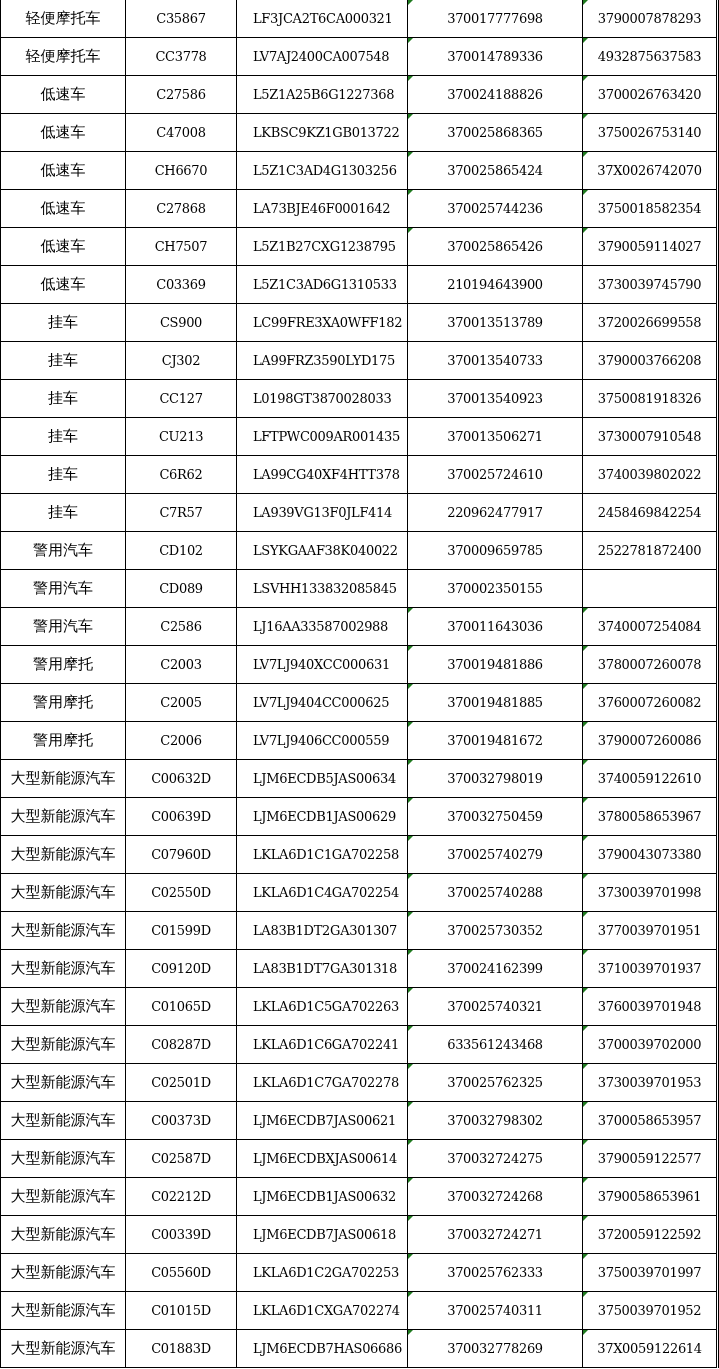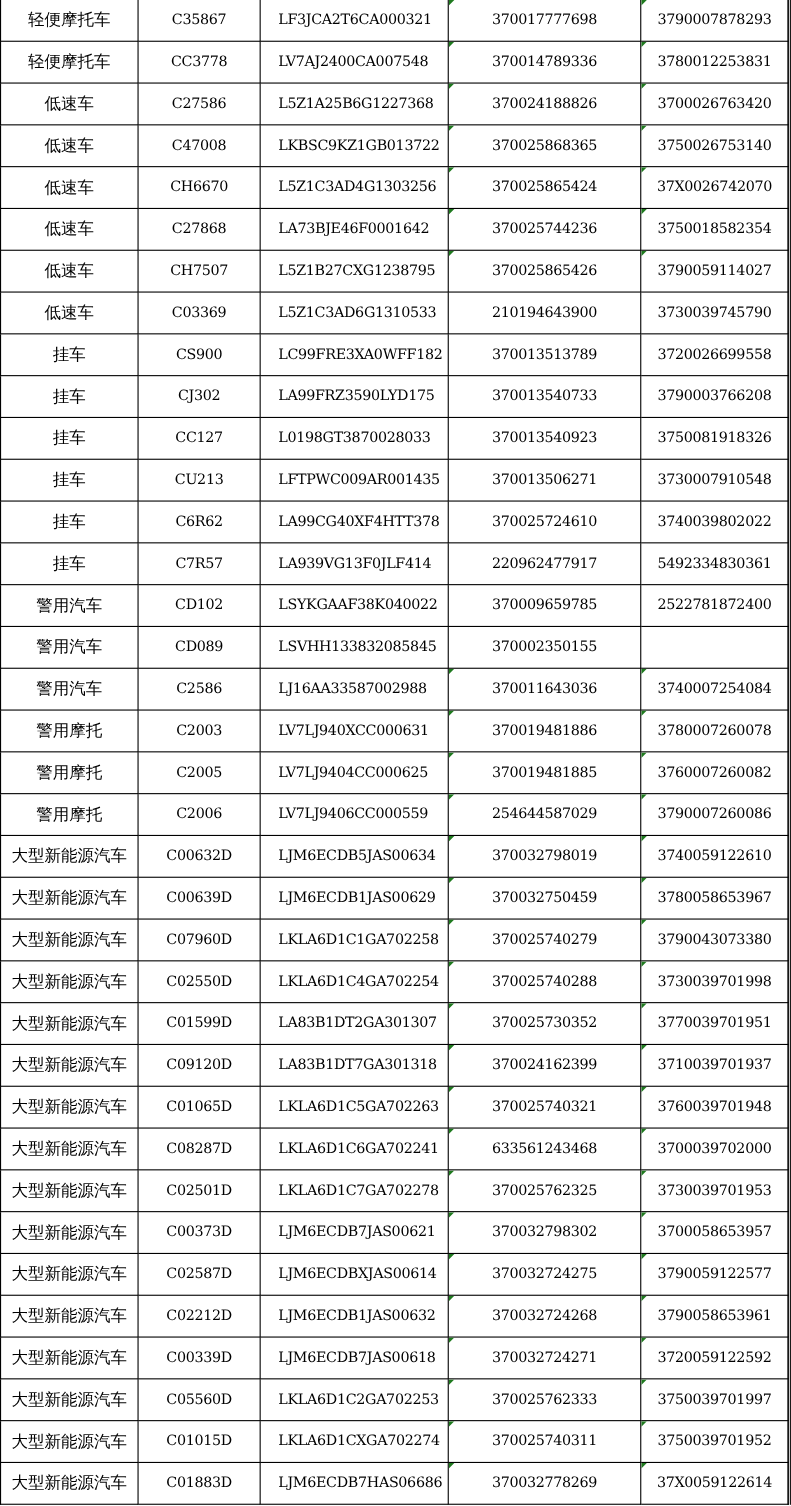--- a/index.html
+++ b/index.html
@@ -86,21 +86,21 @@
     <td class="mono vin"><span>LF3JCA2T6CA000321</span></td>
     <td class="mono"><i class="marker" style="border-top-color: rgb(31, 122, 31);"></i><span>370017777698</span></td>
     <td class="mono"><i class="marker" style="border-top-color: rgb(31, 122, 31);"></i><span>3790007878293</span></td>
   </tr>
 
   <tr>
     <td class="type"><span>轻便摩托车</span></td>
     <td class="mono"><span>CC3778</span></td>
     <td class="mono vin"><span>LV7AJ2400CA007548</span></td>
     <td class="mono"><i class="marker" style="border-top-color: rgb(31, 122, 31);"></i><span>370014789336</span></td>
-    <td class="mono"><i class="marker" style="border-top-color: rgb(31, 122, 31);"></i><span>3780012253831</span></td>
+    <td class="mono"><i class="marker" style="border-top-color: rgb(31, 122, 31);"></i><span>4932875637583</span></td>
   </tr>
 
   <tr>
     <td class="type"><span>低速车</span></td>
     <td class="mono"><span>C27586</span></td>
     <td class="mono vin"><span>L5Z1A25B6G1227368</span></td>
     <td class="mono"><i class="marker" style="border-top-color: rgb(31, 122, 31);"></i><span>370024188826</span></td>
     <td class="mono"><i class="marker" style="border-top-color: rgb(31, 122, 31);"></i><span>3700026763420</span></td>
   </tr>
 
@@ -182,21 +182,21 @@
     <td class="mono vin"><span>LA99CG40XF4HTT378</span></td>
     <td class="mono"><span>370025724610</span></td>
     <td class="mono"><span>3740039802022</span></td>
   </tr>
 
   <tr>
     <td class="type"><span>挂车</span></td>
     <td class="mono"><span>C7R57</span></td>
     <td class="mono vin"><span>LA939VG13F0JLF414</span></td>
     <td class="mono"><span>220962477917</span></td>
-    <td class="mono"><span>5492334830361</span></td>
+    <td class="mono"><span>2458469842254</span></td>
   </tr>
 
   <tr>
     <td class="type"><span>警用汽车</span></td>
     <td class="mono"><span>CD102</span></td>
     <td class="mono vin"><span>LSYKGAAF38K040022</span></td>
     <td class="mono"><span>370009659785</span></td>
     <td class="mono"><span>2522781872400</span></td>
   </tr>
 
@@ -229,21 +229,21 @@
     <td class="mono"><span>C2005</span></td>
     <td class="mono vin"><span>LV7LJ9404CC000625</span></td>
     <td class="mono"><i class="marker" style="border-top-color: rgb(31, 122, 31);"></i><span>370019481885</span></td>
     <td class="mono"><i class="marker" style="border-top-color: rgb(31, 122, 31);"></i><span>3760007260082</span></td>
   </tr>
 
   <tr>
     <td class="type"><span>警用摩托</span></td>
     <td class="mono"><span>C2006</span></td>
     <td class="mono vin"><span>LV7LJ9406CC000559</span></td>
-    <td class="mono"><i class="marker" style="border-top-color: rgb(31, 122, 31);"></i><span>254644587029</span></td>
+    <td class="mono"><i class="marker" style="border-top-color: rgb(31, 122, 31);"></i><span>370019481672</span></td>
     <td class="mono"><i class="marker" style="border-top-color: rgb(31, 122, 31);"></i><span>3790007260086</span></td>
   </tr>
 
   <tr>
     <td class="type"><span>大型新能源汽车</span></td>
     <td class="mono"><span>C00632D</span></td>
     <td class="mono vin"><span>LJM6ECDB5JAS00634</span></td>
     <td class="mono"><i class="marker" style="border-top-color: rgb(31, 122, 31);"></i><span>370032798019</span></td>
     <td class="mono"><i class="marker" style="border-top-color: rgb(31, 122, 31);"></i><span>3740059122610</span></td>
   </tr>

